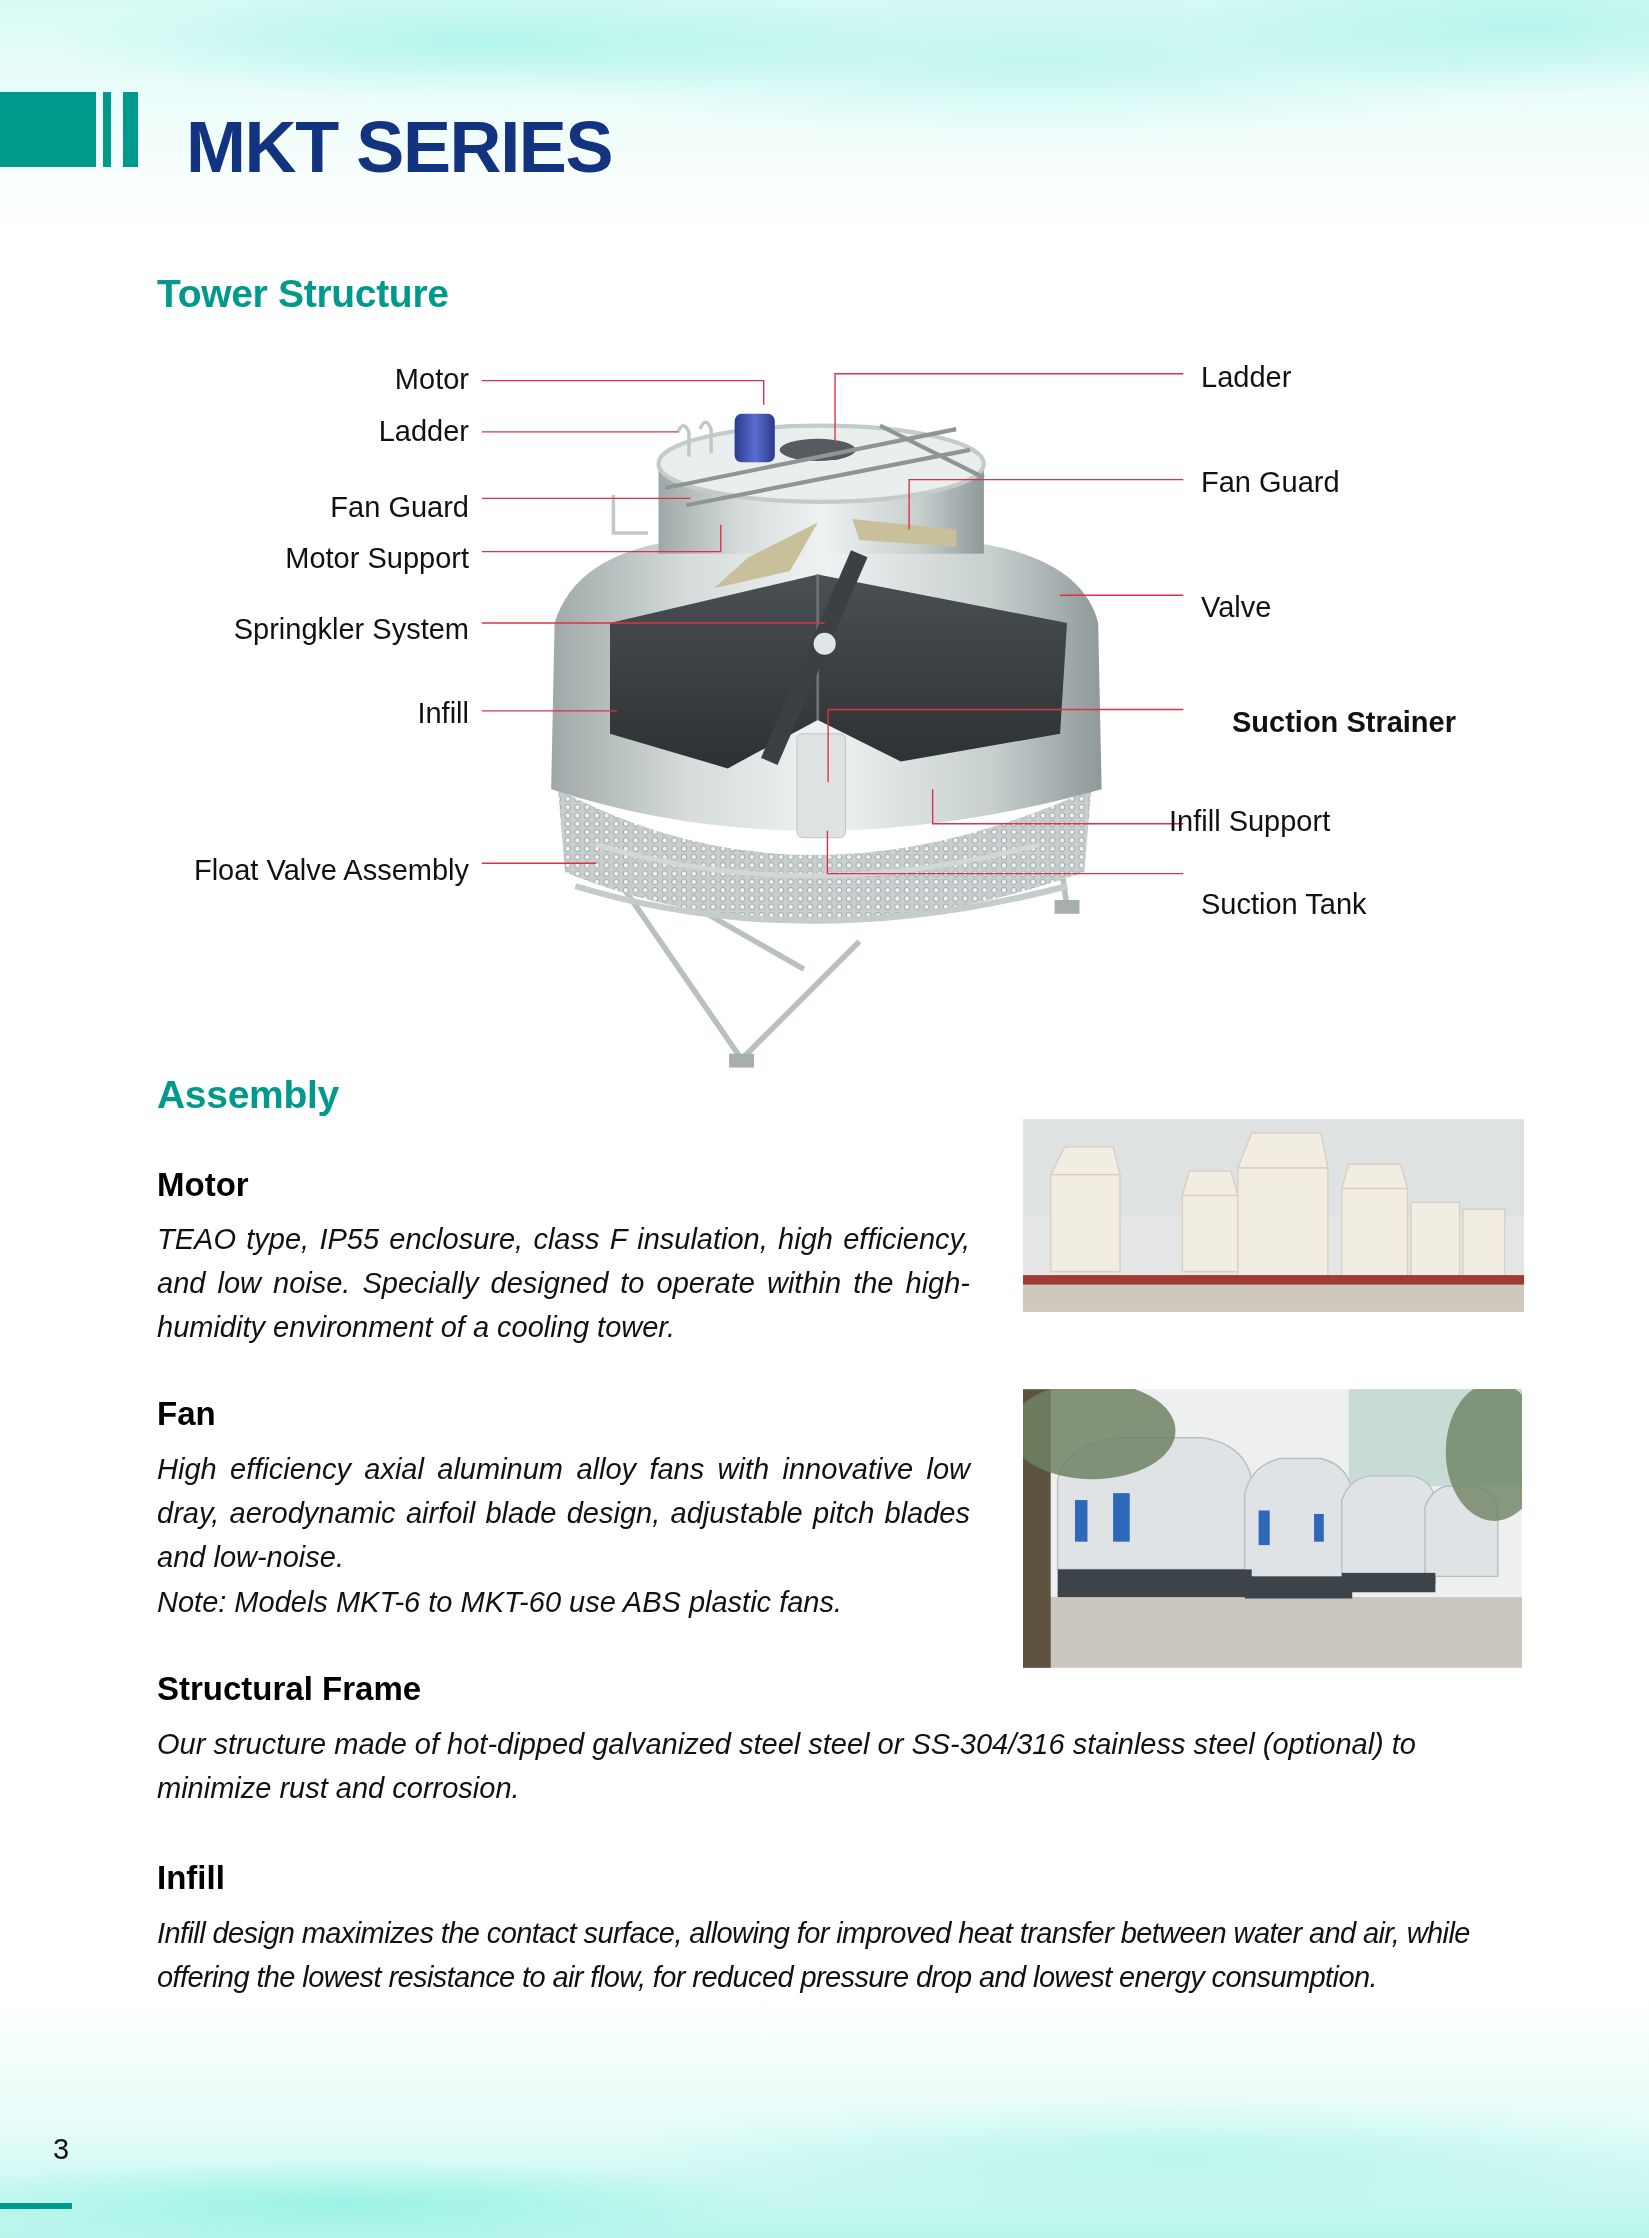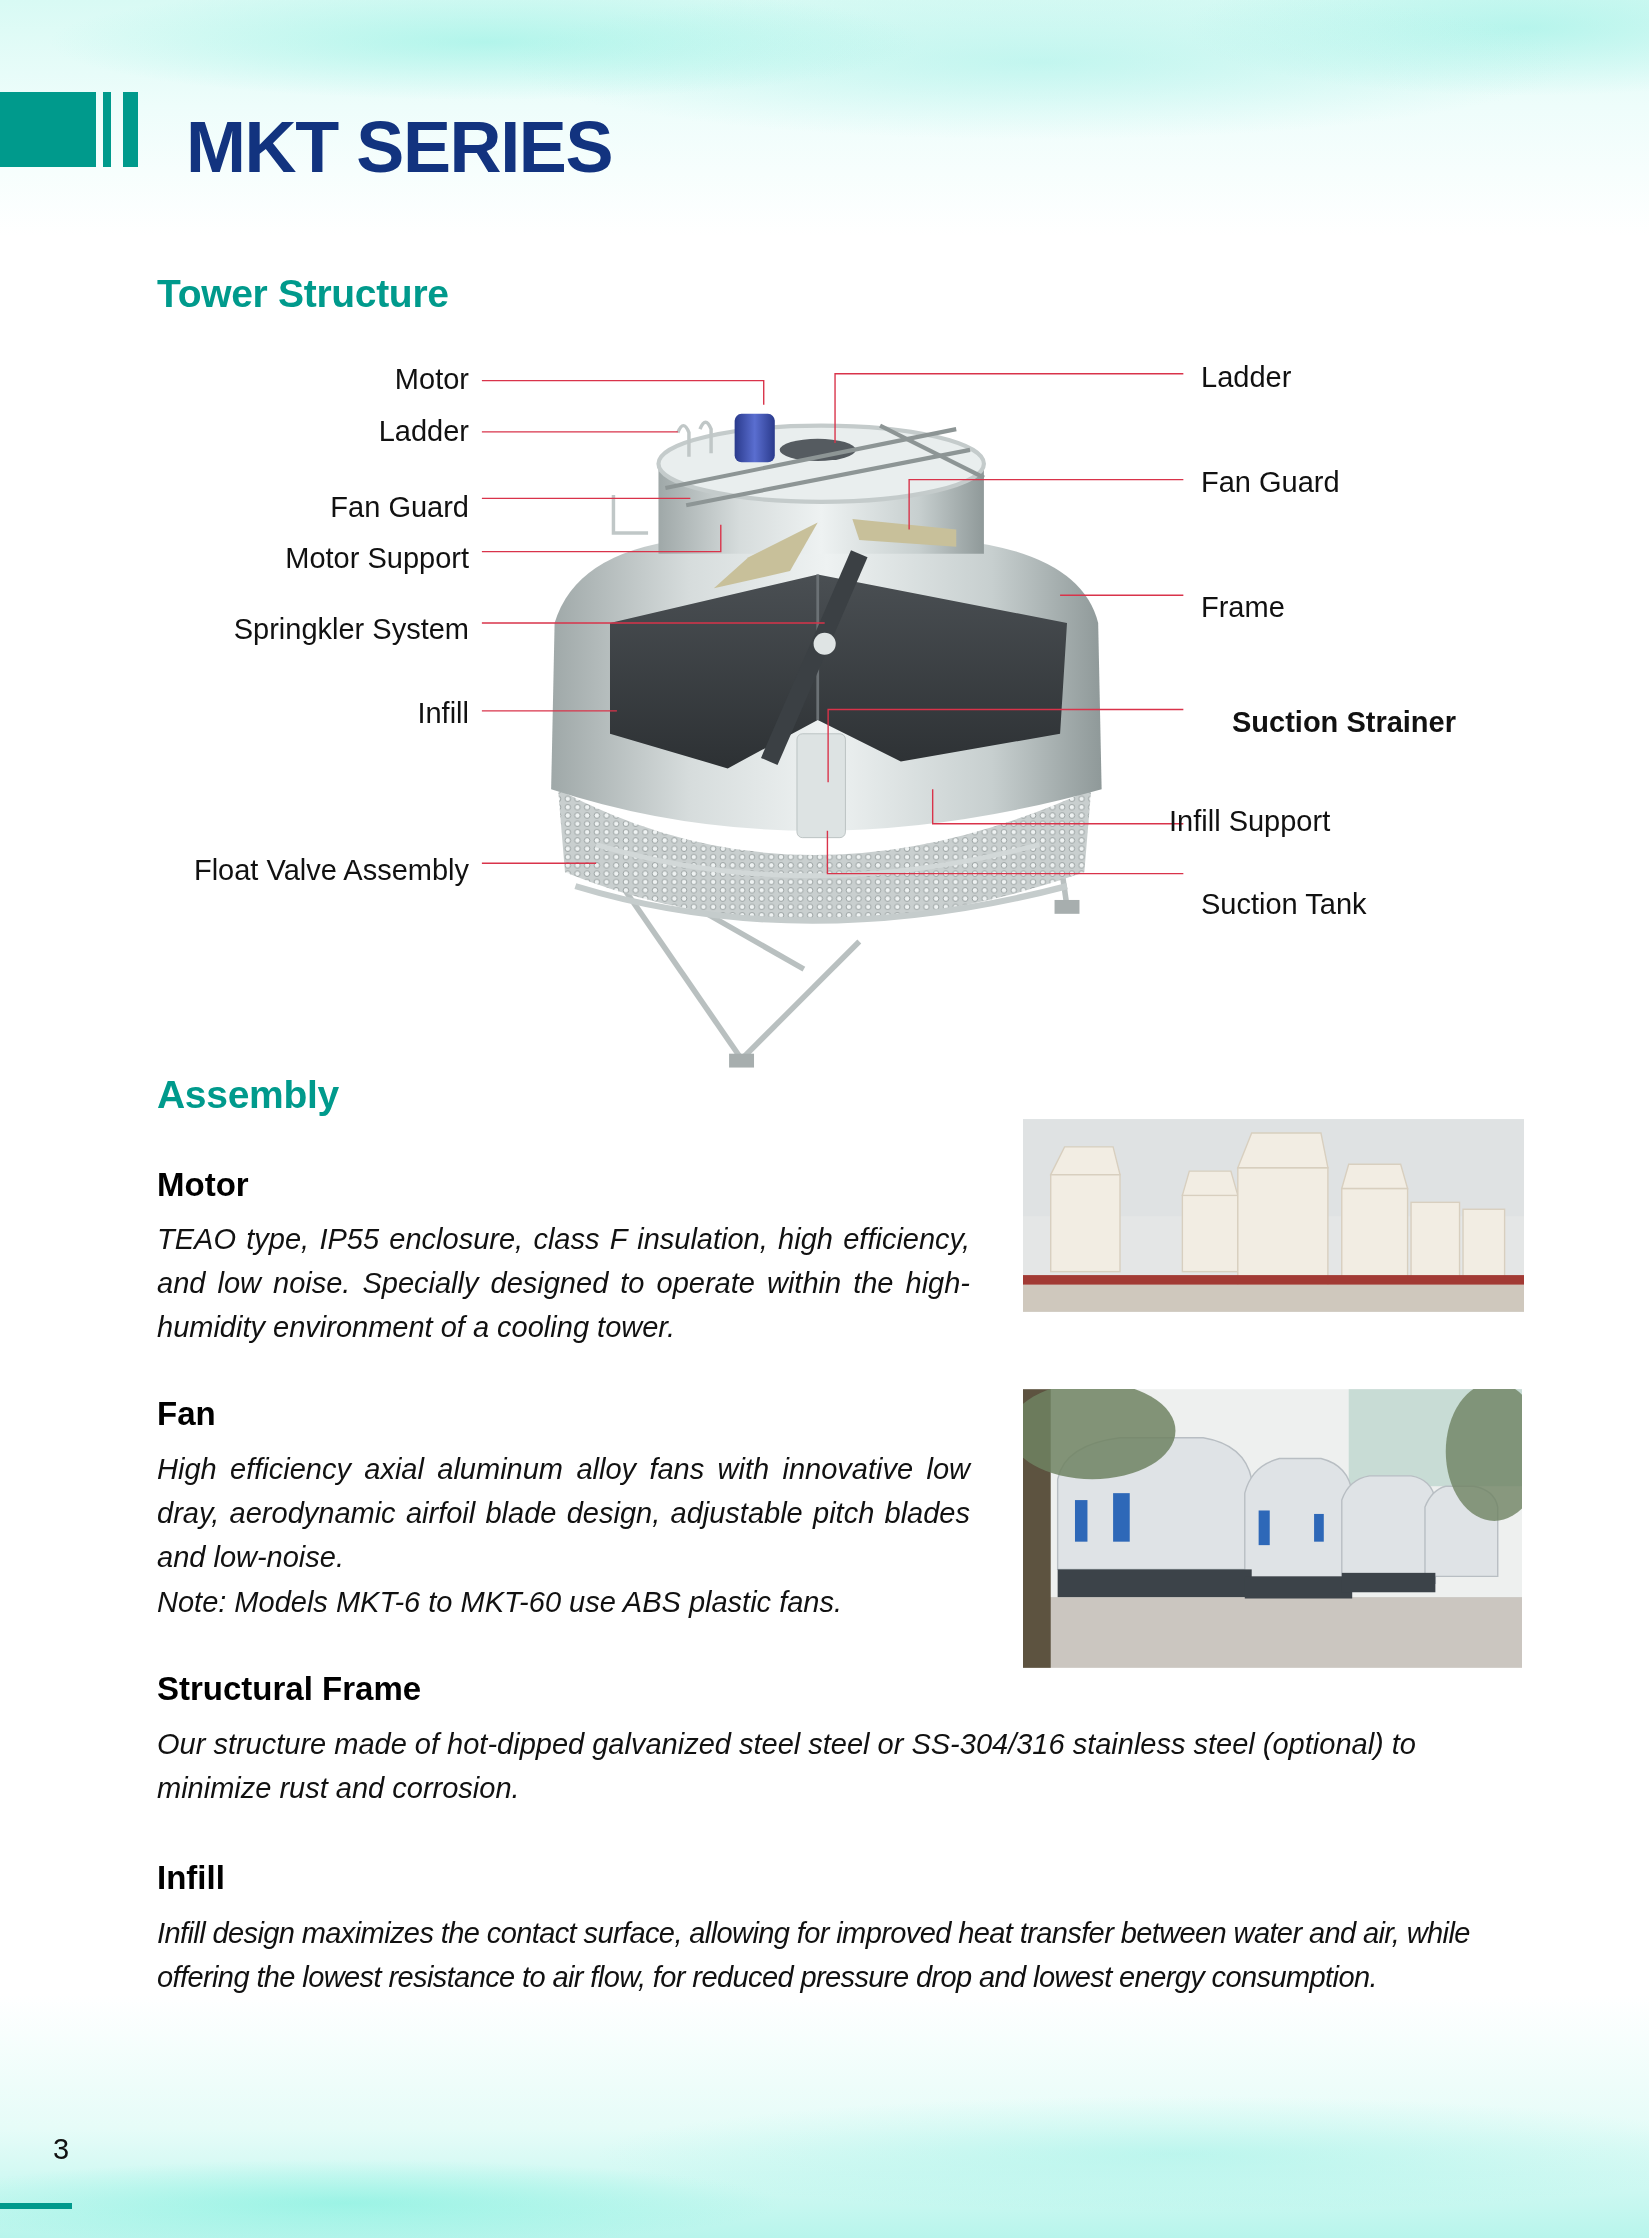--- a/index.html
+++ b/index.html
@@ -158,21 +158,21 @@
   <span class="callout-label left" style="right:1181px; top:19.4px;">Motor</span>
   <span class="callout-label left" style="right:1181px; top:71px;">Ladder</span>
   <span class="callout-label left" style="right:1181px; top:147px;">Fan Guard</span>
   <span class="callout-label left" style="right:1181px; top:198px;">Motor Support</span>
   <span class="callout-label left" style="right:1181px; top:269px;">Springkler System</span>
   <span class="callout-label left" style="right:1181px; top:353px;">Infill</span>
   <span class="callout-label left" style="right:1181px; top:510px;">Float Valve Assembly</span>
 
   <span class="callout-label" style="left:1201px; top:16.6px;">Ladder</span>
   <span class="callout-label" style="left:1201px; top:122px;">Fan Guard</span>
-  <span class="callout-label" style="left:1201px; top:247px;">Frame</span>
+  <span class="callout-label" style="left:1201px; top:247px;">Valve</span>
   <span class="callout-label" style="left:1232px; top:362px;font-weight:bold;">Suction Strainer</span>
   <span class="callout-label" style="left:1169px; top:461px;">Infill Support</span>
   <span class="callout-label" style="left:1201px; top:512px;margin-top:32px;">Suction Tank</span>
 </div>
 
 <h2 class="section-heading" style="left:157px; top:1073px;">Assembly</h2>
 
 <h3 class="comp-title" style="top:1166px;">Motor</h3>
 <p class="comp-body justify" style="top:1217px; width:813px;">TEAO type, IP55 enclosure, class F insulation, high efficiency, and low noise. Specially designed to operate within the high-humidity environment of a cooling tower.</p>
 

